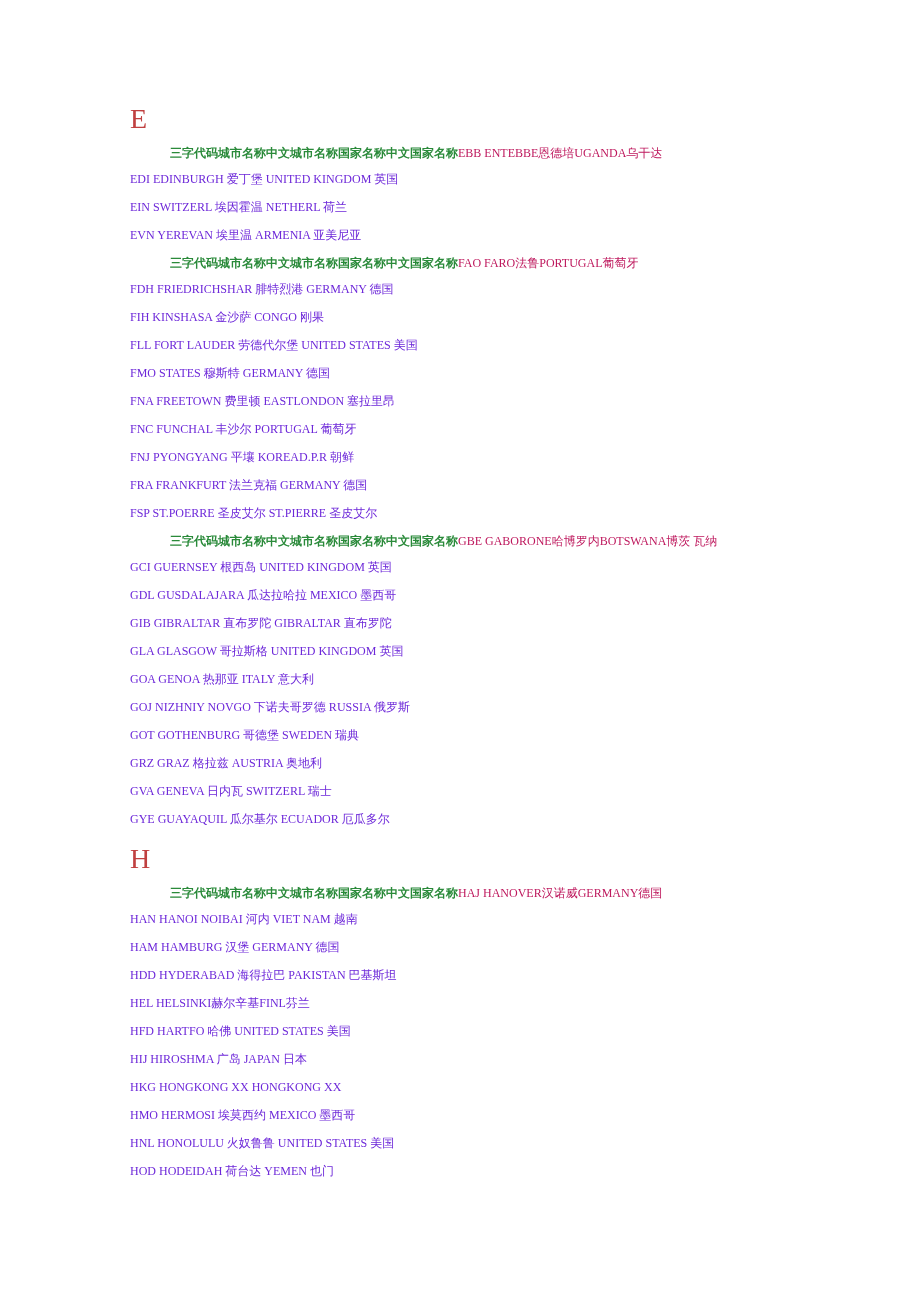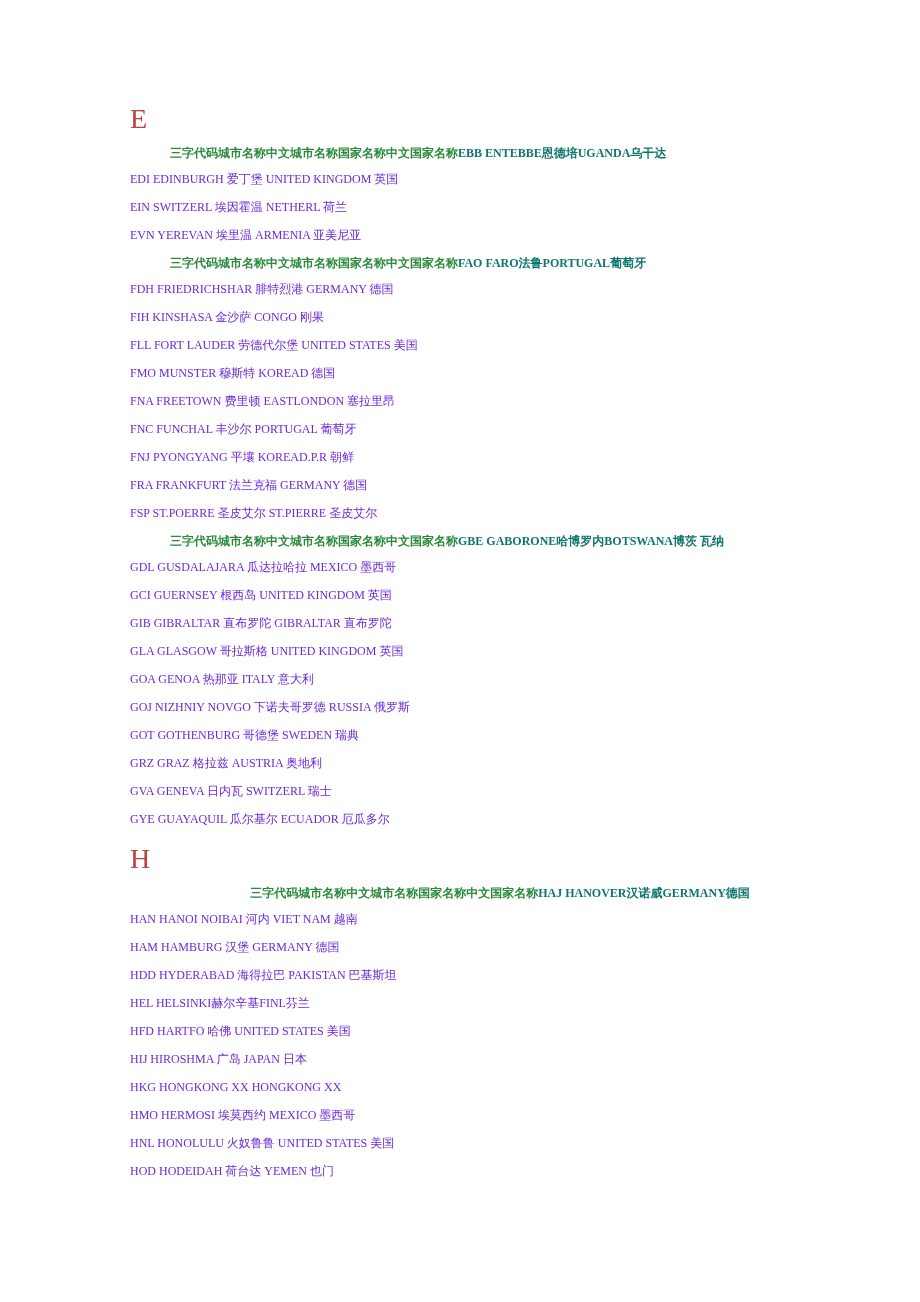--- a/index.html
+++ b/index.html
@@ -19,22 +19,22 @@
     color: #c04040;
     margin: 8px 0 4px 0;
     font-weight: normal;
   }
   .header-line {
     color: #2a8a3a;
     font-weight: bold;
     margin: 4px 0 8px 40px;
   }
   .header-line .tail {
-    color: #0f766e;
-    font-weight: bold;
+    color: #be185d;
+    font-weight: normal;
   }
   .entry {
     margin: 0 0 10px 0;
     color: #6d28d9;
   }
   .block {
     margin-bottom: 6px;
   }
 </style>
 </head>
@@ -46,43 +46,43 @@
       <div class="header-line"><span>三字代码城市名称中文城市名称国家名称中文国家名称</span><span class="tail">EBB ENTEBBE恩德培UGANDA乌干达</span></div>
       <div class="entry">EDI EDINBURGH 爱丁堡 UNITED KINGDOM 英国</div>
       <div class="entry">EIN SWITZERL 埃因霍温 NETHERL 荷兰</div>
       <div class="entry">EVN YEREVAN 埃里温 ARMENIA 亚美尼亚</div>
     </div>
     <div class="block">
       <div class="header-line"><span>三字代码城市名称中文城市名称国家名称中文国家名称</span><span class="tail">FAO FARO法鲁PORTUGAL葡萄牙</span></div>
       <div class="entry">FDH FRIEDRICHSHAR 腓特烈港 GERMANY 德国</div>
       <div class="entry">FIH KINSHASA 金沙萨 CONGO 刚果</div>
       <div class="entry">FLL FORT LAUDER 劳德代尔堡 UNITED STATES 美国</div>
-      <div class="entry">FMO MUNSTER 穆斯特 KOREAD 德国</div>
+      <div class="entry">FMO STATES 穆斯特 GERMANY 德国</div>
       <div class="entry">FNA FREETOWN 费里顿 EASTLONDON 塞拉里昂</div>
       <div class="entry">FNC FUNCHAL 丰沙尔 PORTUGAL 葡萄牙</div>
       <div class="entry">FNJ PYONGYANG 平壤 KOREAD.P.R 朝鲜</div>
       <div class="entry">FRA FRANKFURT 法兰克福 GERMANY 德国</div>
       <div class="entry">FSP ST.POERRE 圣皮艾尔 ST.PIERRE 圣皮艾尔</div>
     </div>
     <div class="block">
       <div class="header-line"><span>三字代码城市名称中文城市名称国家名称中文国家名称</span><span class="tail">GBE GABORONE哈博罗内BOTSWANA博茨 瓦纳</span></div>
+      <div class="entry">GCI GUERNSEY 根西岛 UNITED KINGDOM 英国</div>
       <div class="entry">GDL GUSDALAJARA 瓜达拉哈拉 MEXICO 墨西哥</div>
-      <div class="entry">GCI GUERNSEY 根西岛 UNITED KINGDOM 英国</div>
       <div class="entry">GIB GIBRALTAR 直布罗陀 GIBRALTAR 直布罗陀</div>
       <div class="entry">GLA GLASGOW 哥拉斯格 UNITED KINGDOM 英国</div>
       <div class="entry">GOA GENOA 热那亚 ITALY 意大利</div>
       <div class="entry">GOJ NIZHNIY NOVGO 下诺夫哥罗德 RUSSIA 俄罗斯</div>
       <div class="entry">GOT GOTHENBURG 哥德堡 SWEDEN 瑞典</div>
       <div class="entry">GRZ GRAZ 格拉兹 AUSTRIA 奥地利</div>
       <div class="entry">GVA GENEVA 日内瓦 SWITZERL 瑞士</div>
       <div class="entry">GYE GUAYAQUIL 瓜尔基尔 ECUADOR 厄瓜多尔</div>
     </div>
     <div class="block">
       <div class="section-letter">H</div>
-      <div class="header-line" style="margin-left: 80px; text-align: center;"><span>三字代码城市名称中文城市名称国家名称中文国家名称</span><span class="tail">HAJ HANOVER汉诺威GERMANY德国</span></div>
+      <div class="header-line" style="margin-left: 40px;"><span>三字代码城市名称中文城市名称国家名称中文国家名称</span><span class="tail">HAJ HANOVER汉诺威GERMANY德国</span></div>
       <div class="entry">HAN HANOI NOIBAI 河内 VIET NAM 越南</div>
       <div class="entry">HAM HAMBURG 汉堡 GERMANY 德国</div>
       <div class="entry">HDD HYDERABAD 海得拉巴 PAKISTAN 巴基斯坦</div>
       <div class="entry">HEL HELSINKI赫尔辛基FINL芬兰</div>
       <div class="entry">HFD HARTFO 哈佛 UNITED STATES 美国</div>
       <div class="entry">HIJ HIROSHMA 广岛 JAPAN 日本</div>
       <div class="entry">HKG HONGKONG XX HONGKONG XX</div>
       <div class="entry">HMO HERMOSI 埃莫西约 MEXICO 墨西哥</div>
       <div class="entry">HNL HONOLULU 火奴鲁鲁 UNITED STATES 美国</div>
       <div class="entry">HOD HODEIDAH 荷台达 YEMEN 也门</div>

